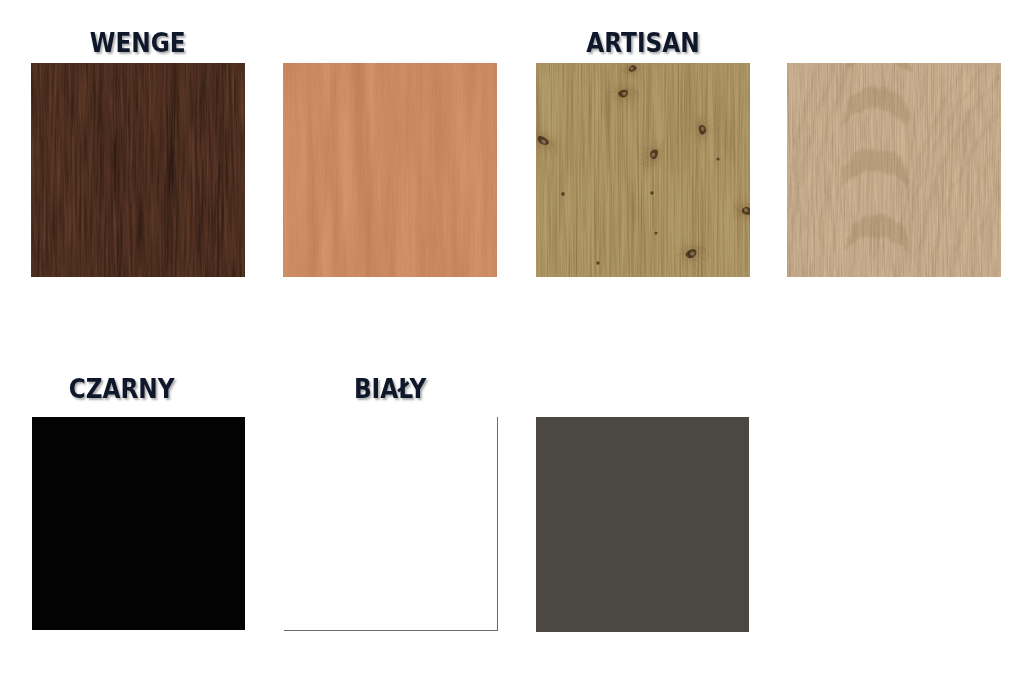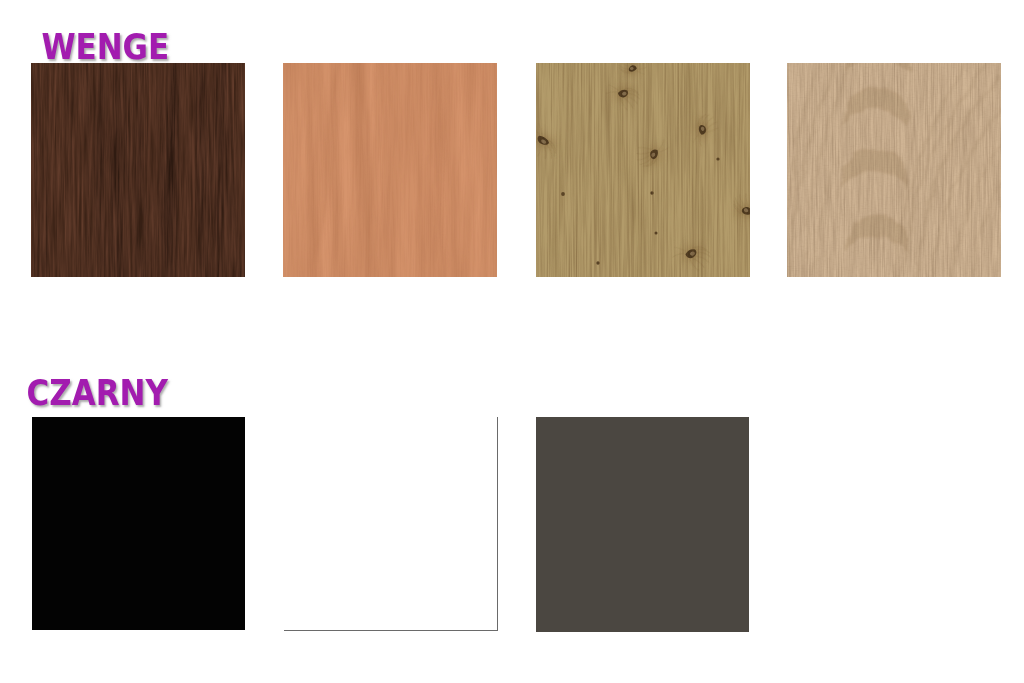--- a/index.html
+++ b/index.html
@@ -2,22 +2,22 @@
 <html><head>
 <meta charset="utf-8">
 <title>Wood finish swatches</title>
 <style>
   html,body{margin:0;padding:0;}
   body{width:1024px;height:683px;background:#ffffff;overflow:hidden;
        font-family:"DejaVu Sans",sans-serif;}
   .board{position:relative;width:1024px;height:683px;background:#fff;}
   .swatch{position:absolute;overflow:hidden;}
   .swatch svg{display:block;}
-  .label{position:absolute;font-weight:bold;color:#a21caf;white-space:nowrap;
-         font-size:36px;line-height:1;letter-spacing:0;}
+  .label{position:absolute;font-weight:bold;color:#0f172a;white-space:nowrap;
+         font-size:27px;line-height:1;letter-spacing:0;text-align:center;}
   .lbl-in{display:inline-block;transform:scaleX(0.86);transform-origin:center;
           text-shadow:2px 2px 2.4px rgba(115,115,115,0.60);}
 </style>
 </head>
 <body>
 
 <svg width="0" height="0" style="position:absolute" aria-hidden="true">
 <defs>
 
   <filter id="fWengeBand" x="0" y="0" width="100%" height="100%" color-interpolation-filters="sRGB">
@@ -124,20 +124,21 @@
   </g>
   <g filter="url(#fOlcha)">
           <rect width="214" height="214"></rect>
         </g>
   <g filter="url(#fOlchaFine)" opacity="0.45">
           <rect width="214" height="214"></rect>
         </g>
  </svg>
 </div>
 
+<div class="label" style="left:536px;top:29px;width:214px;"><span class="lbl-in">ARTISAN</span></div>
 <div class="swatch" style="left:536px;top:63px;width:214px;height:214px;">
  <svg width="214" height="214" viewBox="0 0 214 214">
   <rect width="214" height="214" fill="#b29b6a"></rect>
   <g opacity="0.28" fill="none" stroke="#8a7245" filter="url(#blurSoft)">
     <path stroke-width="4" d="M92 -5 C 78 40 82 90 95 135 C 108 175 105 200 98 220"></path>
     <path stroke-width="3" d="M150 -5 C 160 45 152 95 162 140 C 170 175 168 200 160 220"></path>
     <path stroke-width="3" d="M35 -5 C 22 50 30 100 22 150 C 16 185 18 205 24 220"></path>
   </g>
   <g filter="url(#blurTiny)">
     <use href="#oakKnot" transform="translate(88,30) rotate(-25)"></use>
@@ -186,17 +187,18 @@
         </g>
   <g filter="url(#fSon)">
           <rect width="214" height="214"></rect>
         </g>
  </svg>
 </div>
 
 <div class="label" style="left:15px;top:375px;width:213px;"><span class="lbl-in">CZARNY</span></div>
 <div class="swatch" style="left:32px;top:417px;width:213px;height:213px;background:#030303;"></div>
 
+<div class="label" style="left:284px;top:375px;width:213px;"><span class="lbl-in">BIAŁY</span></div>
 <div class="swatch" style="left:284px;top:417px;width:214px;height:214px;background:#ffffff;border-right:1px solid #6a6a6a;border-bottom:1px solid #6a6a6a;box-sizing:border-box;"></div>
 
 <div class="swatch" style="left:536px;top:417px;width:213px;height:215px;background:#4b4741;"></div>
 
 </div>
 
 </body></html>

